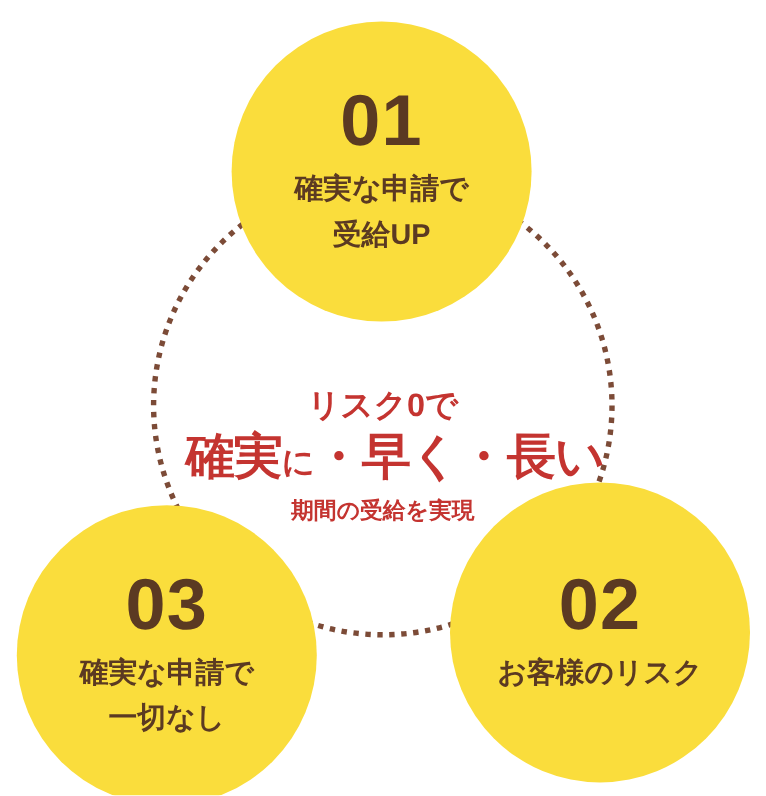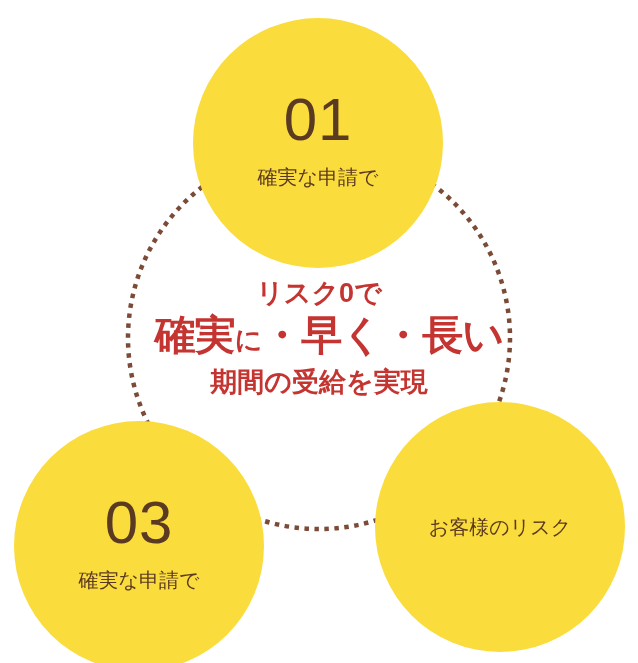--- a/index.html
+++ b/index.html
@@ -34,75 +34,78 @@
     width: 250px;
     height: 250px;
     border-radius: 50%;
     background: var(--circle, #fadd3c);
     color: var(--brown, #5b3a22);
     display: flex;
     flex-direction: column;
     align-items: center;
     justify-content: center;
     text-align: center;
-    font-weight: normal;
+    font-weight: bold;
     z-index: 2;
   }
   .pos-top   { left: 193px; top: 18px;  }
   .pos-right { left: 375px; top: 402px; }
   .pos-left  { left: 14px;  top: 421px; }
   .num {
     font-size: 60px;
     line-height: 1;
     letter-spacing: 1px;
     margin-bottom: 8px;
   }
   .fline {
-    font-size: 20px;
+    font-size: 24px;
     line-height: 38px;
     white-space: nowrap;
     text-align: right;
   }
   
   .center-message {
     position: absolute;
     left: 0;
     top: 276px;
     width: 100%;
     text-align: center;
     color: var(--red, #c43430);
     font-weight: bold;
     z-index: 3;
   }
-  .cm-line1 { font-size: 27px; line-height: 34px; }
+  .cm-line1 { font-size: 27px; line-height: 34px; margin-top: 45px; }
   .cm-line2 { font-size: 41px; line-height: 50px; letter-spacing: -1px; white-space: nowrap; margin-left: 20px; }
   .cm-line2 .small { font-size: 27px; }
-  .cm-line3 { font-size: 27px; line-height: 34px; }
+  .cm-line3 { font-size: 19px; line-height: 34px; }
 </style>
 </head>
 <body>
 
 <div class="stage">
 
   <svg class="ring" width="638" height="663" viewBox="0 0 638 663">
     <circle cx="319" cy="338" r="191"></circle>
   </svg>
 
   <div class="fcircle pos-top">
     <div class="num">01</div>
     <div class="fline">確実な申請で</div>
+    <div class="fline">受給UP</div>
   </div>
 
   <div class="fcircle pos-right">
+    <div class="num">02</div>
     <div class="fline">お客様のリスク</div>
   </div>
 
   <div class="fcircle pos-left">
     <div class="num">03</div>
     <div class="fline">確実な申請で</div>
+    <div class="fline">一切なし</div>
   </div>
 
   <div class="center-message">
     <div class="cm-line1">リスク0で</div>
     <div class="cm-line2"><span>確実</span><span class="small">に</span><span>・早く・長い</span></div>
     <div class="cm-line3">期間の受給を実現</div>
   </div>
 
 </div>
 

